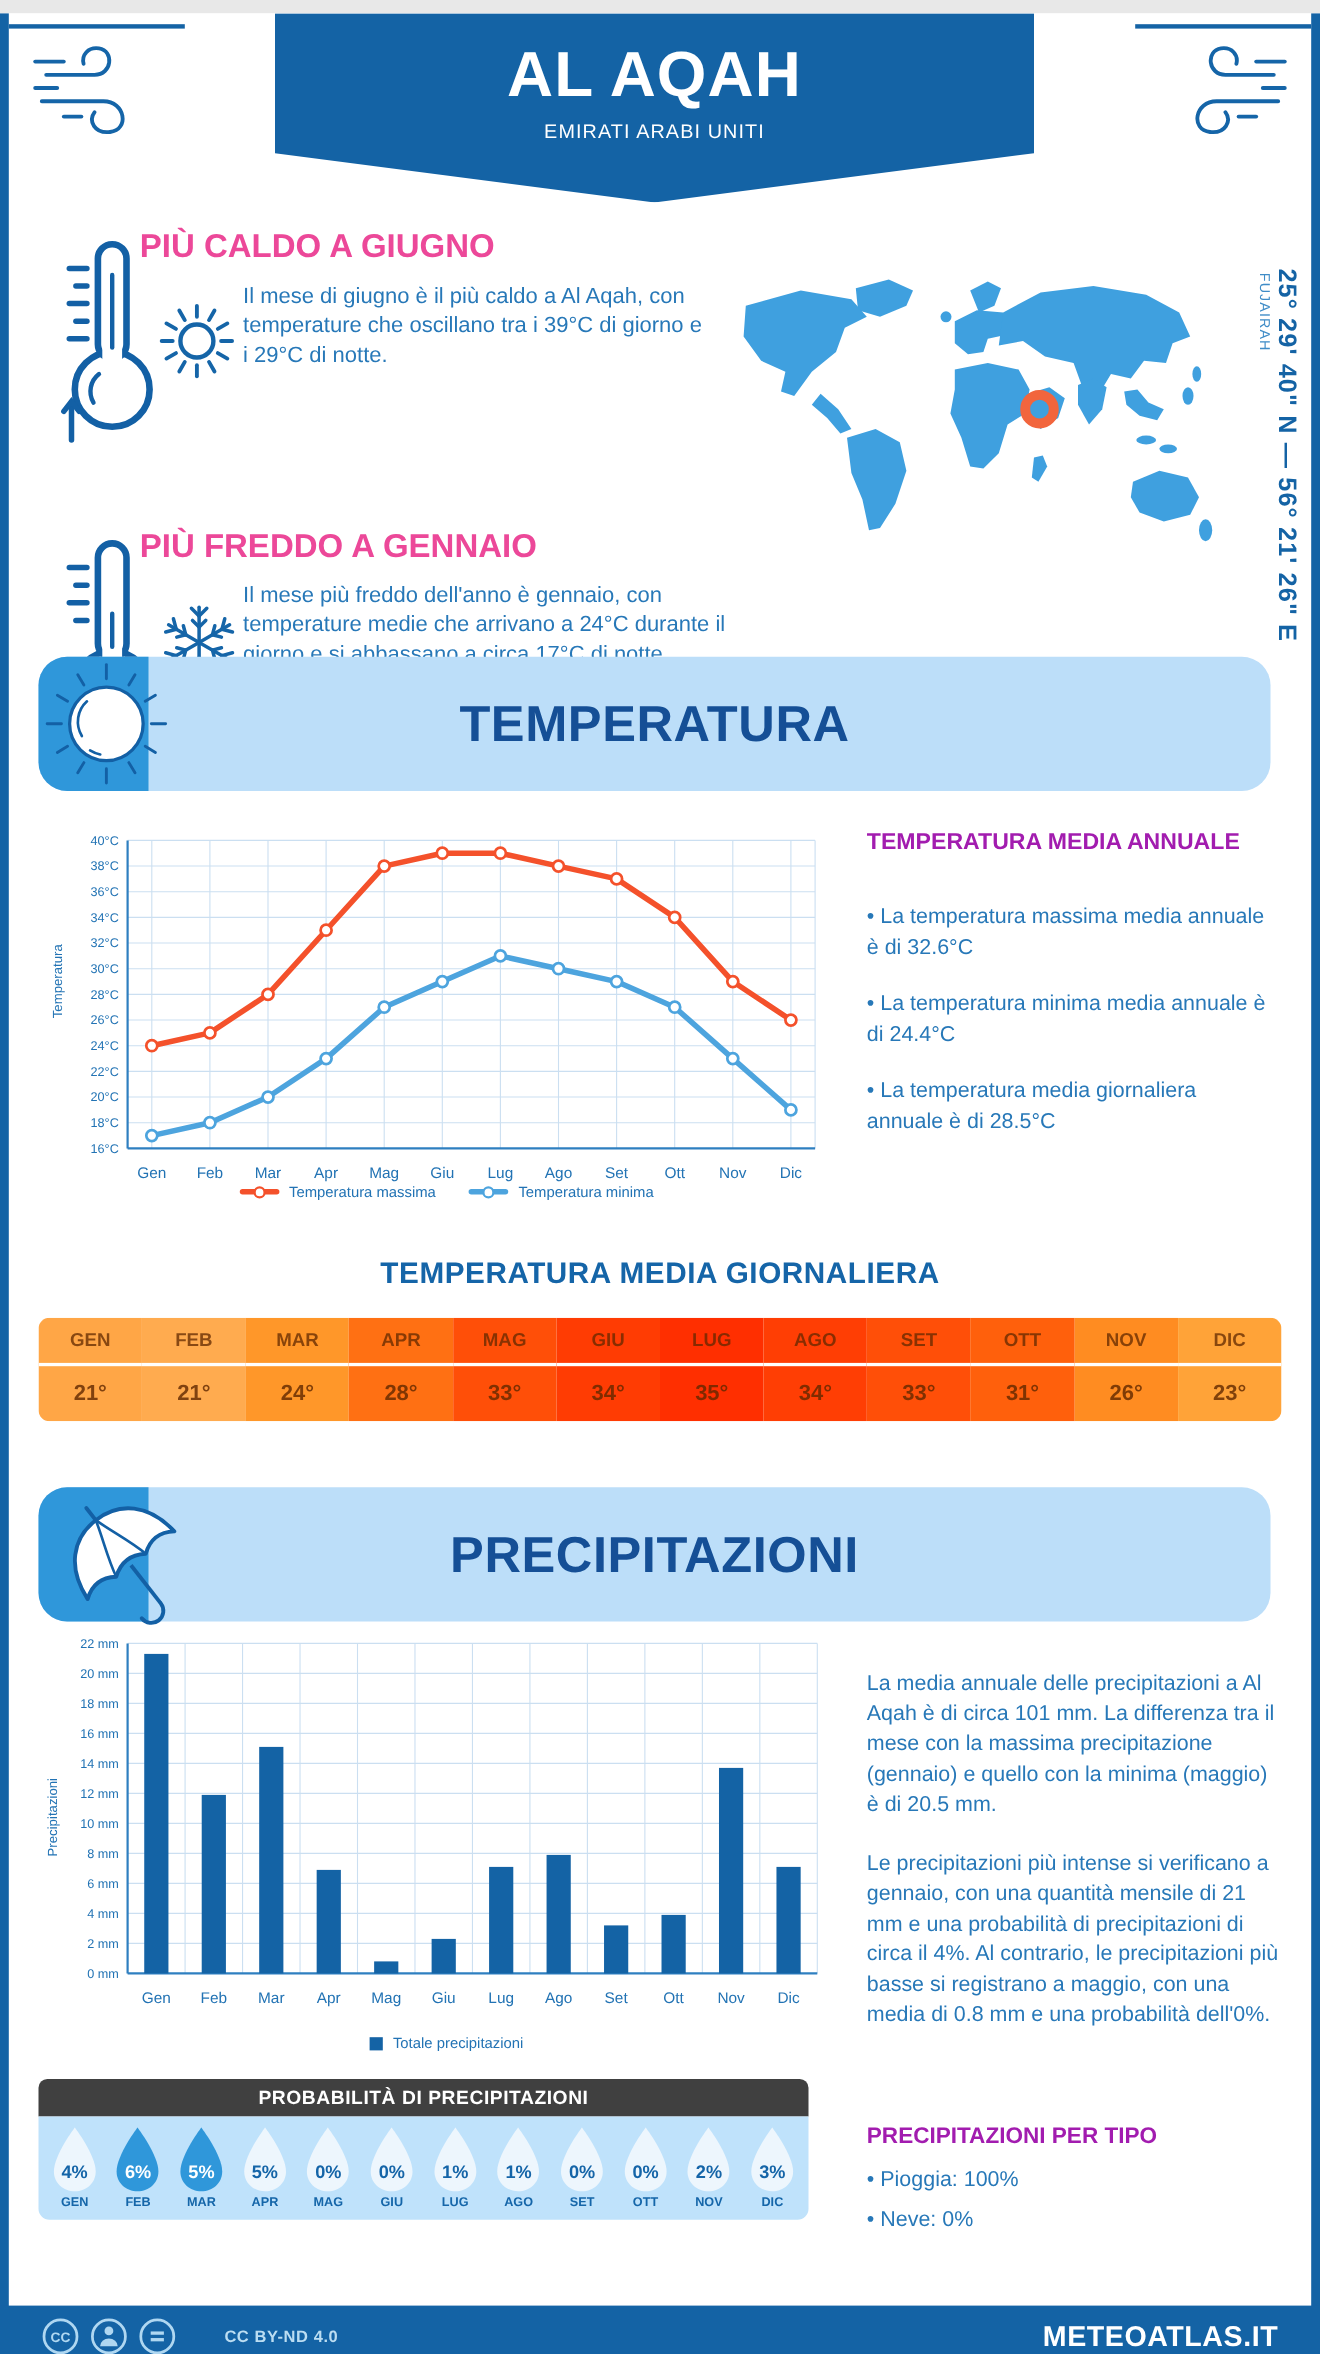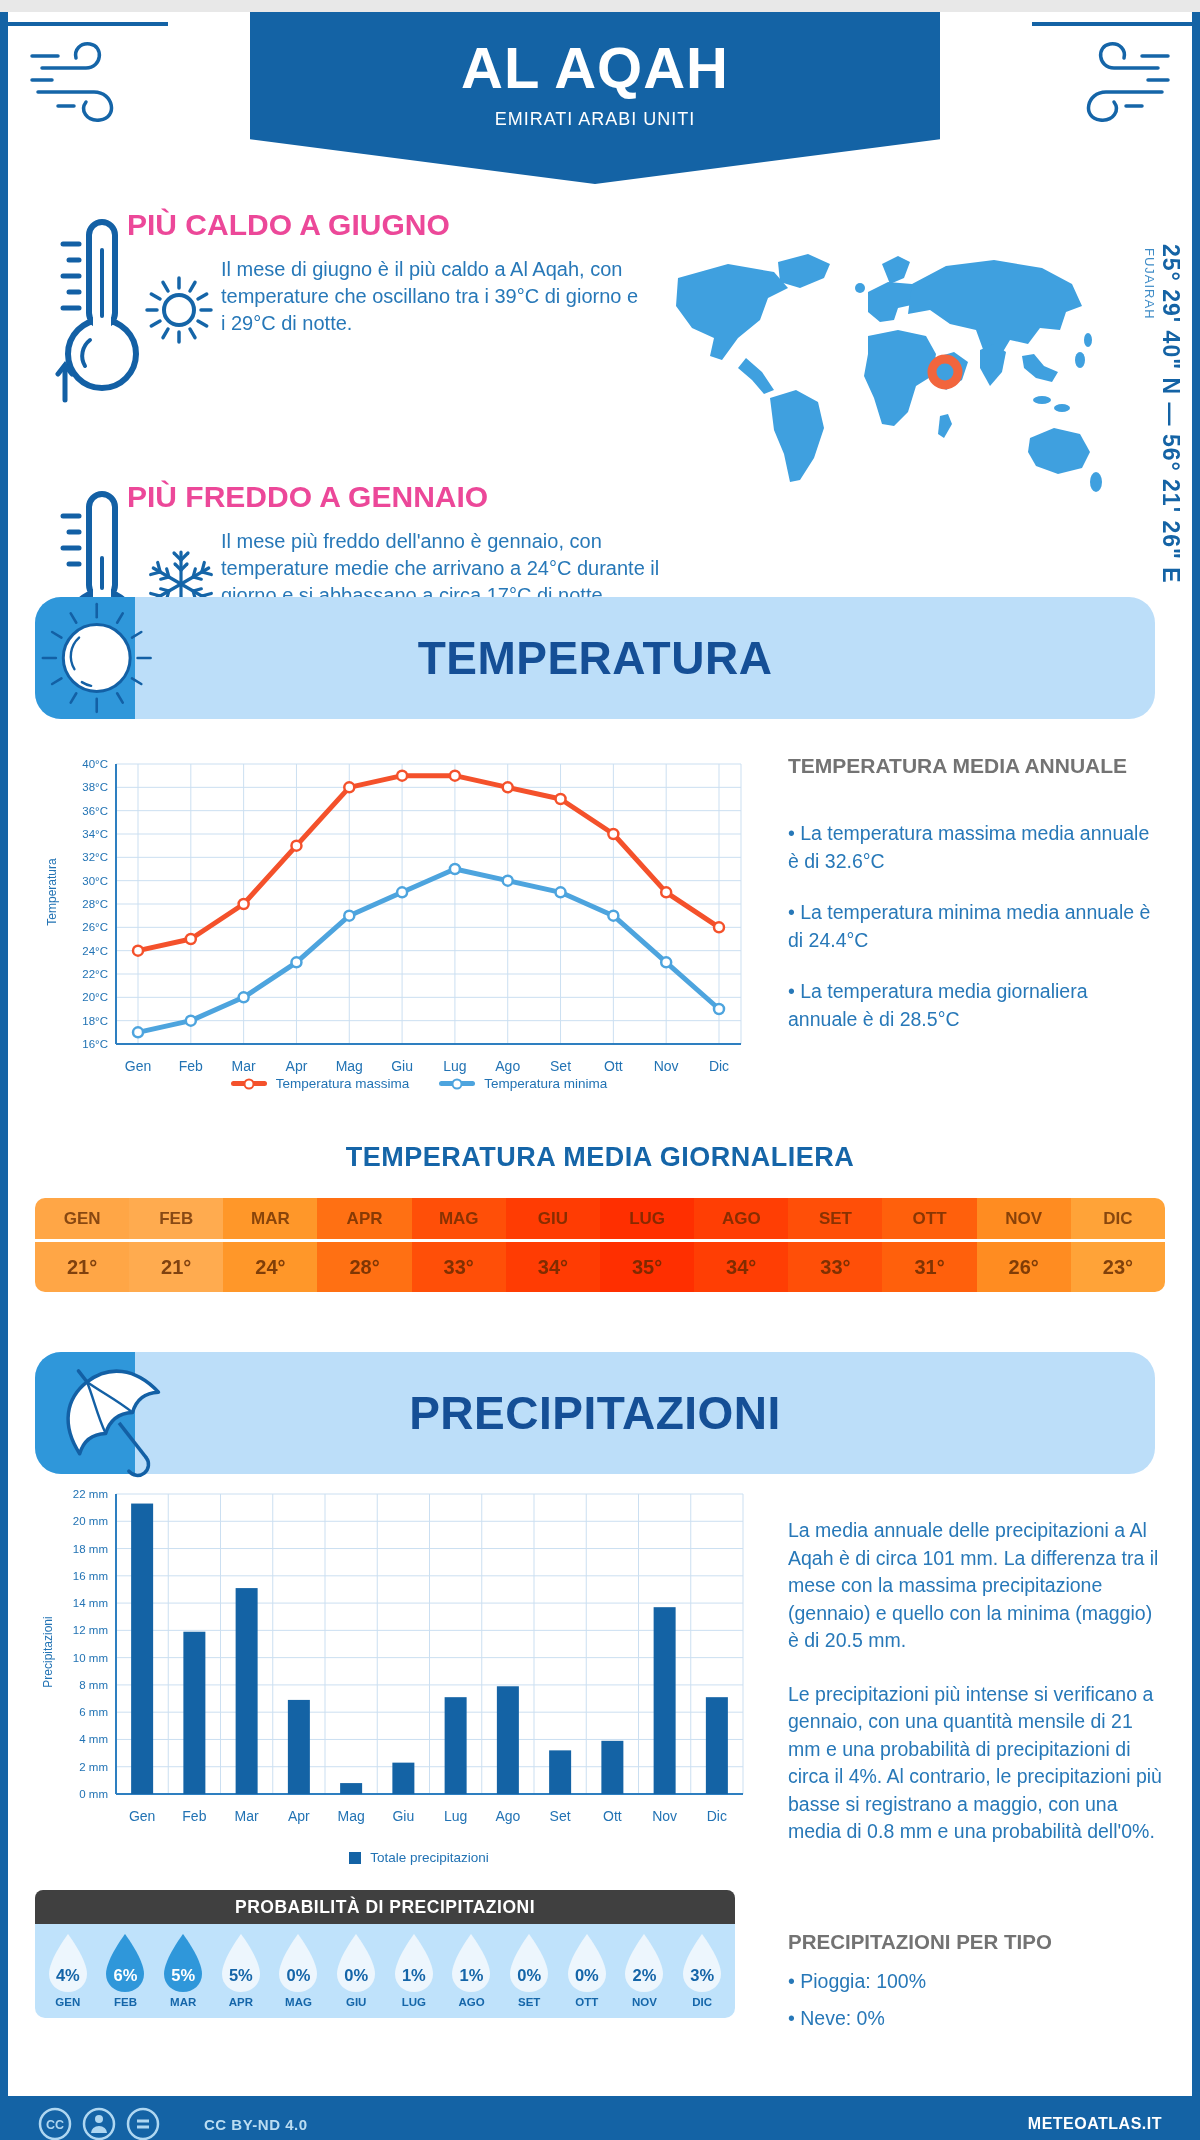--- a/index.html
+++ b/index.html
@@ -31,30 +31,30 @@
   
   .section-banner{position:absolute;left:35px;width:1120px;height:122px;background:#BCDEF9;
                   border-radius:26px;display:flex;align-items:center;justify-content:center;}
   .icon-tile{position:absolute;left:0;top:0;width:100px;height:122px;background:#2F97DA;
              border-radius:26px 0 0 26px;}
   .tile-svg{position:absolute;left:6px;top:-4px;}
   .section-title{font-size:46px;font-weight:bold;color:#154F96;letter-spacing:0.5px;}
   
   .chart-svg{position:absolute;left:58px;width:700px;}
   .ylab{position:absolute;font-size:12px;color:#2273B4;transform:translate(-50%,-50%) rotate(-90deg);white-space:nowrap;}
-  .legend{position:absolute;left:69px;width:700px;display:flex;justify-content:center;gap:30px;align-items:center;text-align:center;}
+  .legend{position:absolute;left:56px;width:700px;display:flex;justify-content:center;gap:30px;align-items:center;text-align:center;}
   .lg-item{display:flex;align-items:center;gap:9px;}
   .lg-line{position:relative;display:inline-block;width:36px;height:5px;border-radius:3px;}
   .lg-dot{position:absolute;left:50%;top:50%;width:7px;height:7px;border-radius:50%;background:#fff;
           border:2.5px solid;transform:translate(-50%,-50%);}
   .lg-sq{display:inline-block;width:12px;height:12px;}
   .lg-txt{font-size:13.5px;color:#2273B4;}
   
   .panel{position:absolute;left:788px;width:374px;color:#2778B8;}
-  .panel h3{margin:0;font-size:21px;font-weight:bold;color:#737373;}
+  .panel h3{margin:0;font-size:21px;font-weight:bold;color:#a21caf;}
   .panel p{margin:0 0 26px 0;font-size:19.5px;line-height:27.5px;}
   .bullets{margin-top:42px;}
   .bullets p{margin:0 0 24px 0;}
   .bullets p::before{content:"• ";}
   .ptype-bullets{margin-top:12px;}
   .ptype-bullets p{margin:0 0 6px 0;line-height:31px;}
   .ptype-bullets p::before{content:"• ";}
   
   .daily-title{position:absolute;left:0;top:1130px;width:1200px;text-align:center;
                font-size:27px;font-weight:bold;color:#1565A8;letter-spacing:0.5px;}
@@ -74,21 +74,21 @@
   .pcell{position:relative;text-align:center;}
   .pdrop{display:block;margin:0 auto;}
   .pval{position:absolute;left:0;top:34px;width:100%;font-size:16.5px;font-weight:bold;color:#1565A8;}
   .pcell.hl .pval{color:#fff;}
   .pmonth{margin-top:2px;font-size:11.5px;font-weight:bold;color:#1566A9;}
   
   .footer{position:absolute;left:0;bottom:0;width:1200px;height:56px;background:#1463A5;
           display:flex;align-items:center;padding:0 38px;box-sizing:border-box;gap:30px;}
   .cc-group{display:flex;gap:10px;align-items:center;}
   .cc-text{margin-left:14px;color:#BBDDF2;font-size:15px;font-weight:bold;letter-spacing:0.5px;}
-  .site{margin-left:auto;color:#fff;font-size:16px;font-weight:bold;letter-spacing:0.5px;}
+  .site{margin-left:auto;color:#fff;font-size:26px;font-weight:bold;letter-spacing:0.5px;}
   svg{display:block;}
 </style>
 </head>
 <body>
 
 <div id="page">
 
   <div class="edge left"></div>
   <div class="edge right"></div>
   <div class="topline l"></div>

